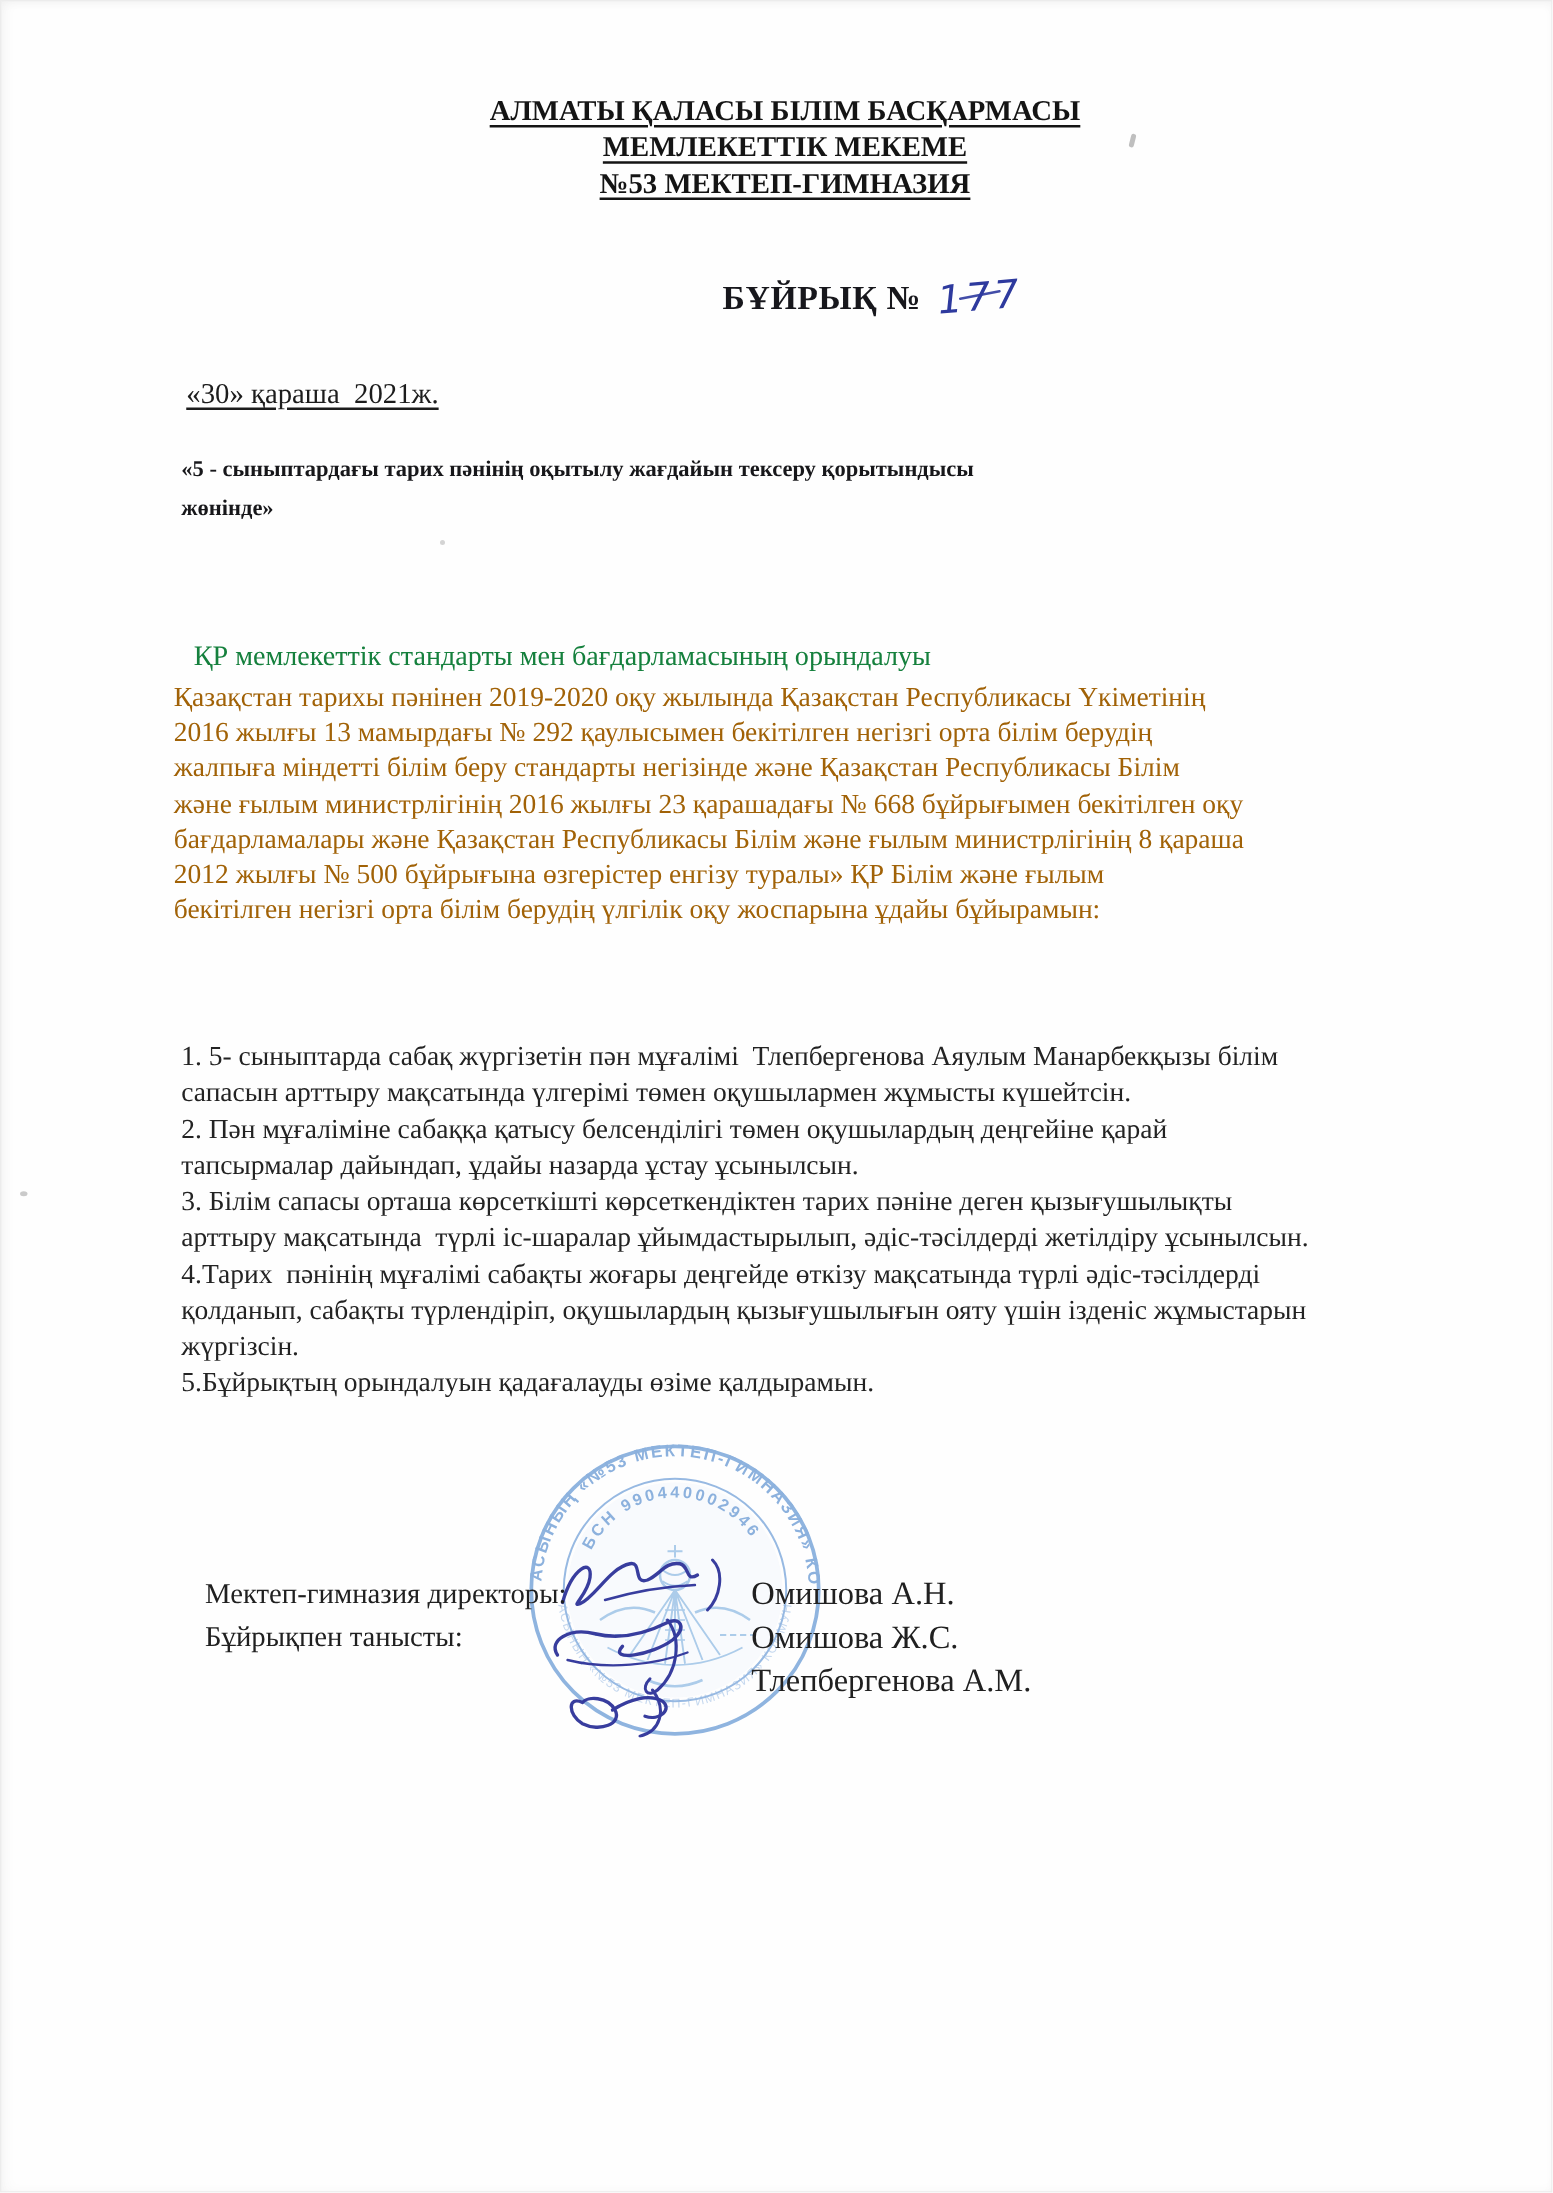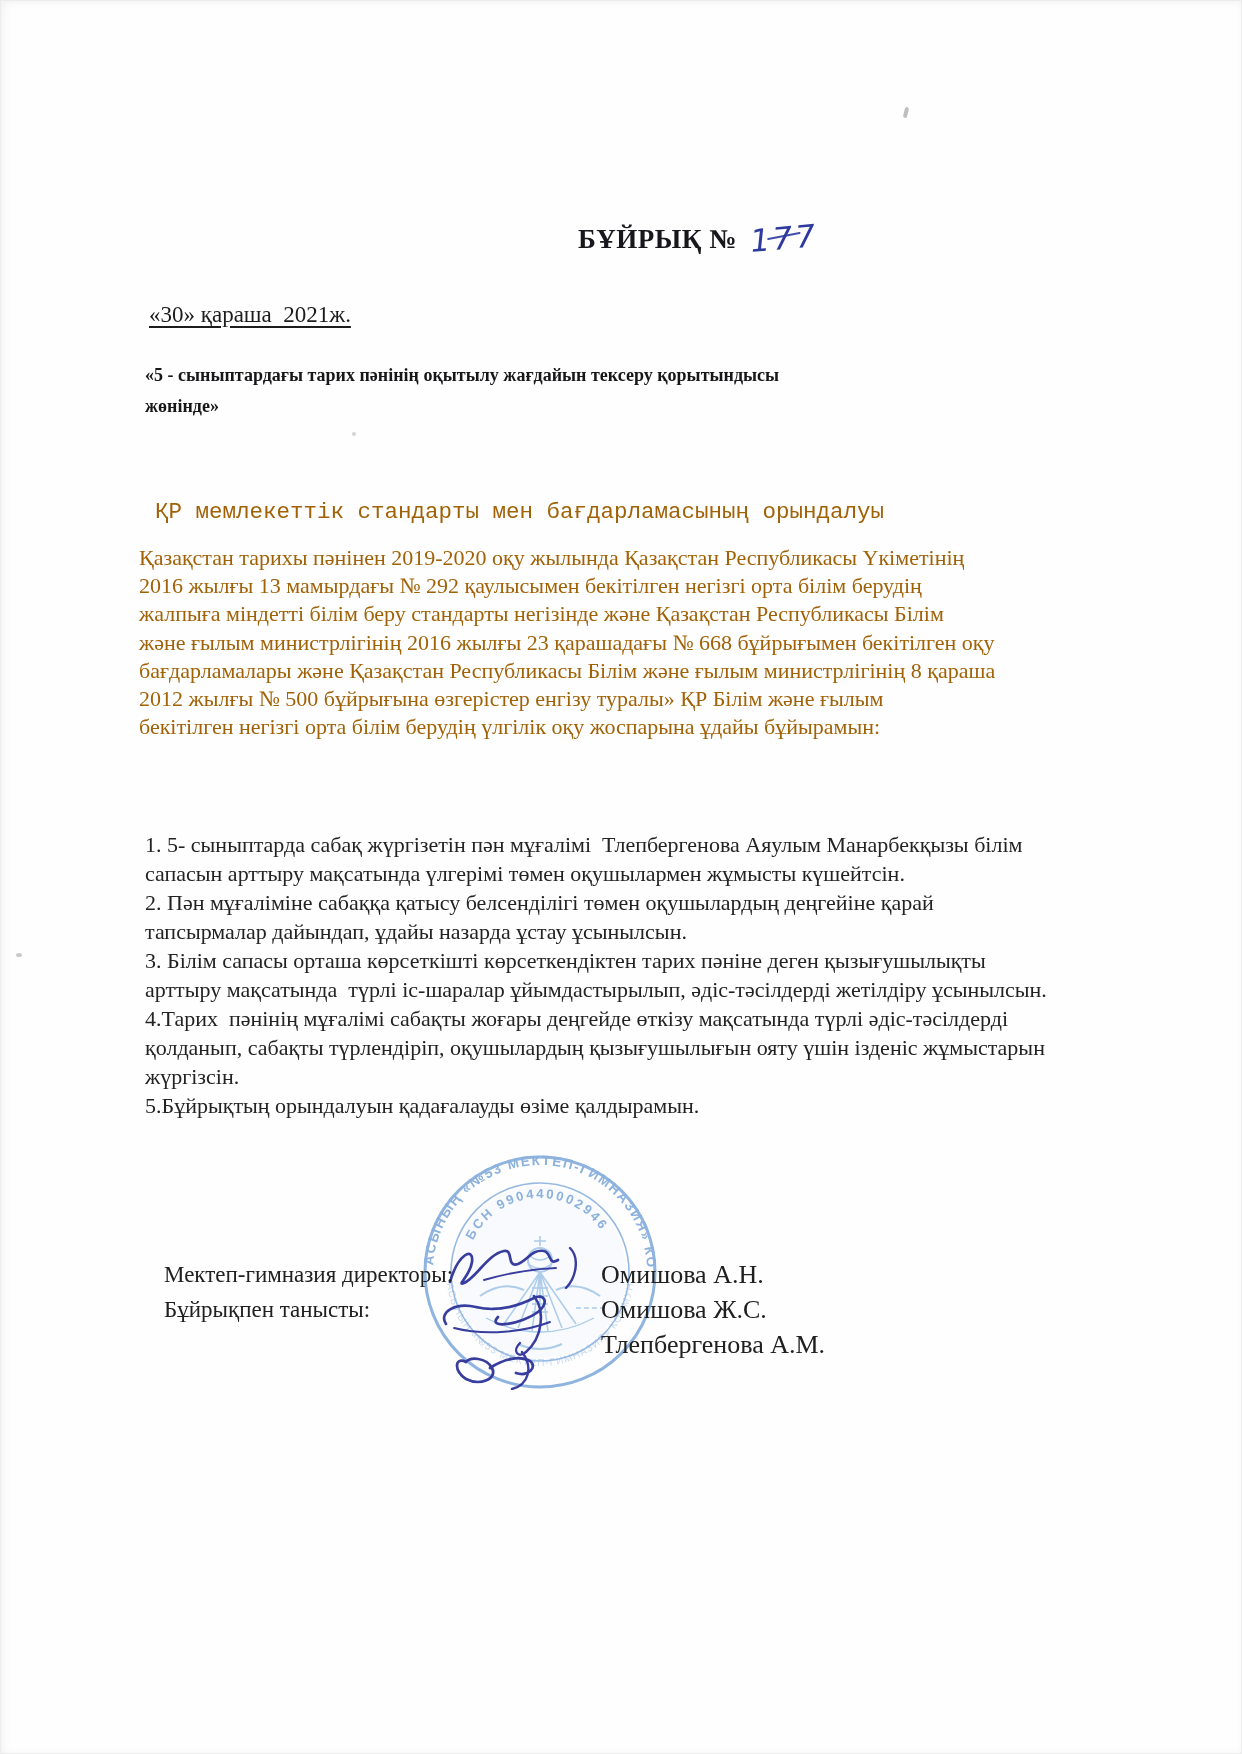--- a/index.html
+++ b/index.html
@@ -50,22 +50,22 @@
     font-size:23px;color:#1c1c1c;
     text-decoration:underline;text-decoration-thickness:1.6px;text-underline-offset:4px;
   }
 
   .subject{
     position:absolute;top:360px;left:145px;width:930px;
     font-weight:bold;font-size:18px;line-height:31px;color:#17171a;
   }
 
   .lead{
-    position:absolute;top:499px;left:155px;width:900px;
-    font-size:22.5px;color:#a16207;font-family:Liberation Mono, monospace;
+    position:absolute;top:512px;left:155px;width:900px;
+    font-size:22.5px;color:#15803d;
   }
 
   .body-par{
     position:absolute;top:544px;left:139px;width:930px;
     font-size:22px;line-height:28.2px;color:#a16207;
   }
 
   .order-list{
     position:absolute;top:830px;left:145px;width:912px;
     font-size:22px;line-height:29px;color:#232323;
@@ -91,20 +91,25 @@
   
   .speck-a{position:absolute;left:904px;top:107px;width:4px;height:11px;background:#9d9d9d;border-radius:2px;transform:rotate(14deg);opacity:.65;}
   .speck-b{position:absolute;left:16px;top:953px;width:6px;height:4px;background:#bdbdbd;border-radius:50%;opacity:.8;}
   .speck-c{position:absolute;left:352px;top:432px;width:4px;height:4px;background:#c9c9c9;border-radius:50%;opacity:.8;}
 </style>
 </head>
 <body>
 
 <div class="page">
 
+  <div class="doc-header">
+    <span class="hline">АЛМАТЫ ҚАЛАСЫ БІЛІМ БАСҚАРМАСЫ</span>
+    <span class="hline">МЕМЛЕКЕТТІК МЕКЕМЕ</span>
+    <span class="hline">№53 МЕКТЕП-ГИМНАЗИЯ</span>
+  </div>
 
   <div class="order-line">
     <span>БҰЙРЫҚ №</span>
     <span class="hand-number">177</span>
   </div>
 
   <div class="date-line pre">«30» қараша  2021ж.</div>
 
   <div class="subject">
     <div>«5 - сыныптардағы тарих пәнінің оқытылу жағдайын тексеру қорытындысы</div>

